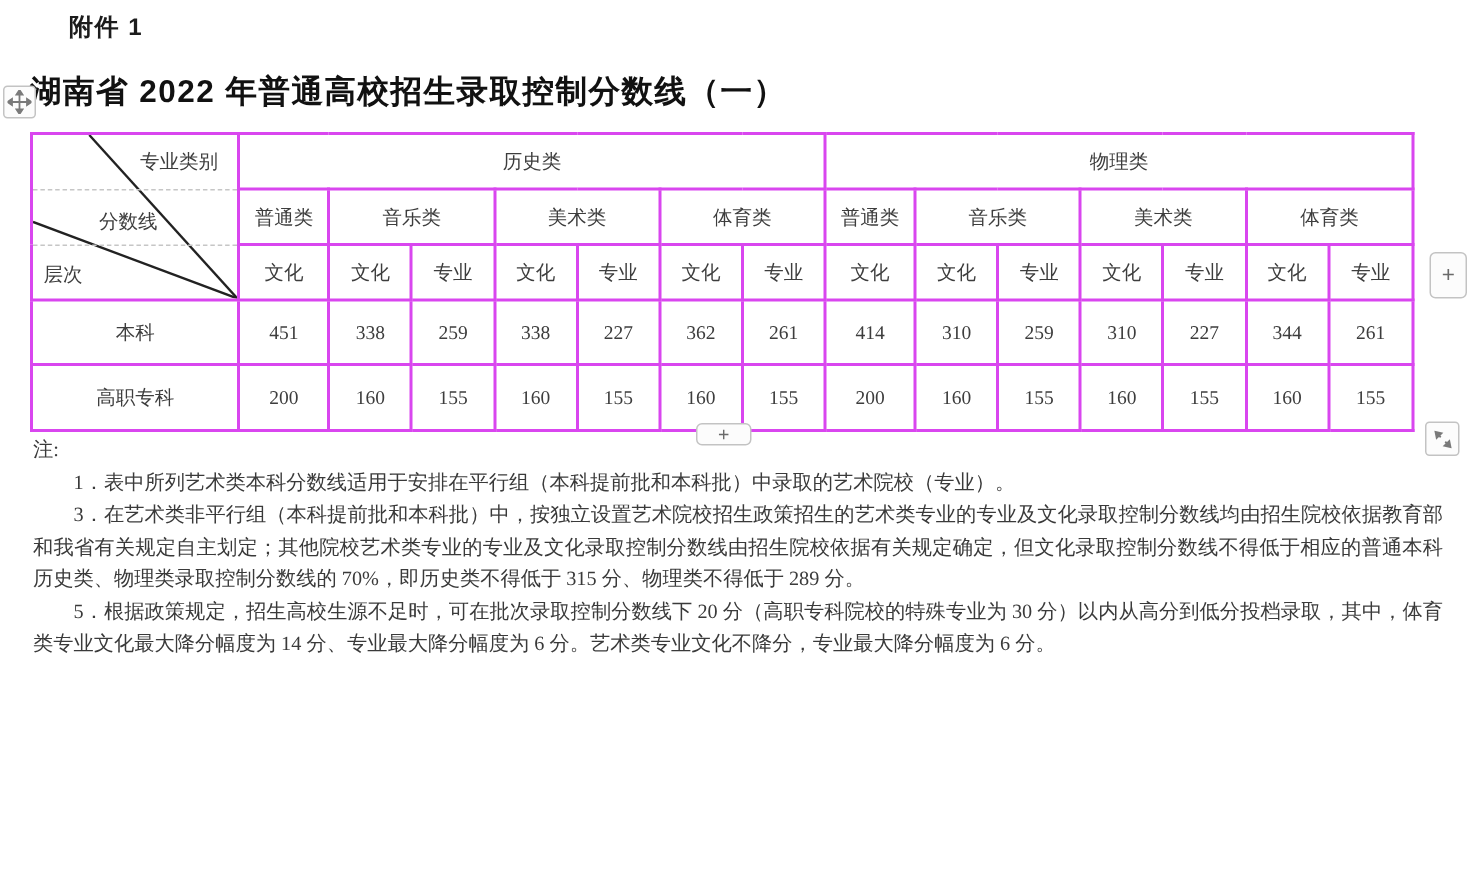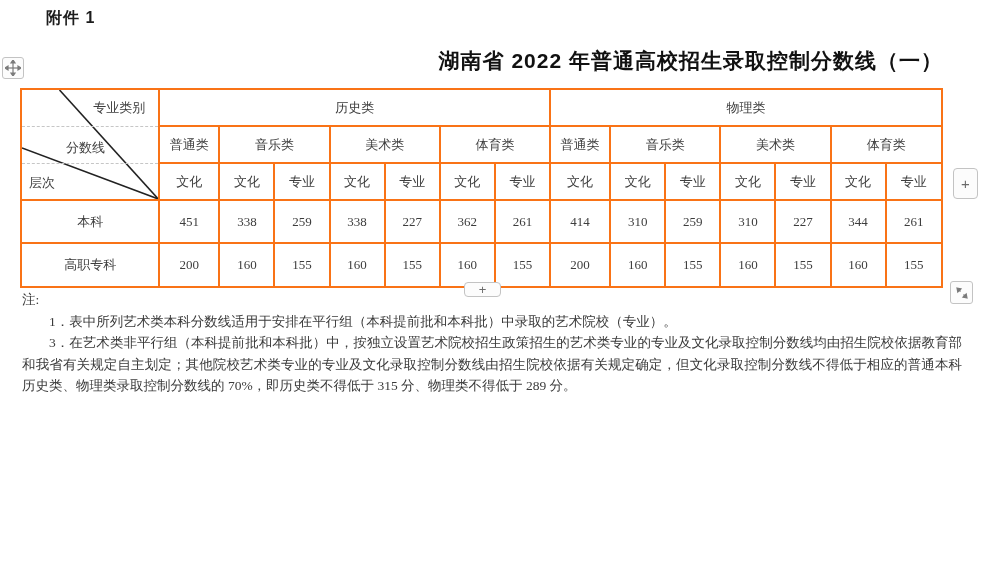--- a/index.html
+++ b/index.html
@@ -9,31 +9,31 @@
     font-family:"Liberation Serif","DejaVu Serif",serif;
     color:#3a3a3a;
   }
   .attachment-label{
     position:absolute;left:30px;top:8px;
     font-family:"Liberation Sans","DejaVu Sans",sans-serif;
     font-weight:600;font-size:16px;color:#1c1c1c;letter-spacing:1px;padding-left:16px;
   }
   .doc-title{
     position:absolute;left:20px;top:47px;width:923px;
-    text-align:right;
+    text-align:left;
     font-family:"Liberation Sans","DejaVu Sans",sans-serif;
     font-weight:700;font-size:21px;color:#111;letter-spacing:1px;
   }
   
   table.score-table{
     position:absolute;left:20px;top:88px;width:923px;
     border-collapse:collapse;table-layout:fixed;
   }
   table.score-table td{
-    border:2px solid #f97316;
+    border:2px solid #d946ef;
     text-align:center;vertical-align:middle;
     font-size:13px;color:#3d3d3d;
     padding:0;overflow:hidden;
   }
   tr.r-head{height:37px;}
   tr.r-data1{height:43px;}
   tr.r-data2{height:44px;}
   td.corner-cell{position:relative;padding:0;}
   .corner-svg{position:absolute;left:0;top:0;width:100%;height:100%;}
   .corner-lbl{position:absolute;font-size:13px;color:#3d3d3d;white-space:nowrap;}
@@ -198,13 +198,14 @@
       <polygon points="2,2 6,2.8 2.8,6"></polygon>
       <polygon points="12,12 8,11.2 11.2,8"></polygon>
     </g>
   </svg>
 </div>
 
 <div class="notes">
   <p class="note-heading">注:</p>
   <p>1．表中所列艺术类本科分数线适用于安排在平行组（本科提前批和本科批）中录取的艺术院校（专业）。</p>
   <p>3．在艺术类非平行组（本科提前批和本科批）中，按独立设置艺术院校招生政策招生的艺术类专业的专业及文化录取控制分数线均由招生院校依据教育部和我省有关规定自主划定；其他院校艺术类专业的专业及文化录取控制分数线由招生院校依据有关规定确定，但文化录取控制分数线不得低于相应的普通本科历史类、物理类录取控制分数线的 70%，即历史类不得低于 315 分、物理类不得低于 289 分。</p>
+  <p>5．根据政策规定，招生高校生源不足时，可在批次录取控制分数线下 20 分（高职专科院校的特殊专业为 30 分）以内从高分到低分投档录取，其中，体育类专业文化最大降分幅度为 14 分、专业最大降分幅度为 6 分。艺术类专业文化不降分，专业最大降分幅度为 6 分。</p>
 </div>
 
 </body></html>

